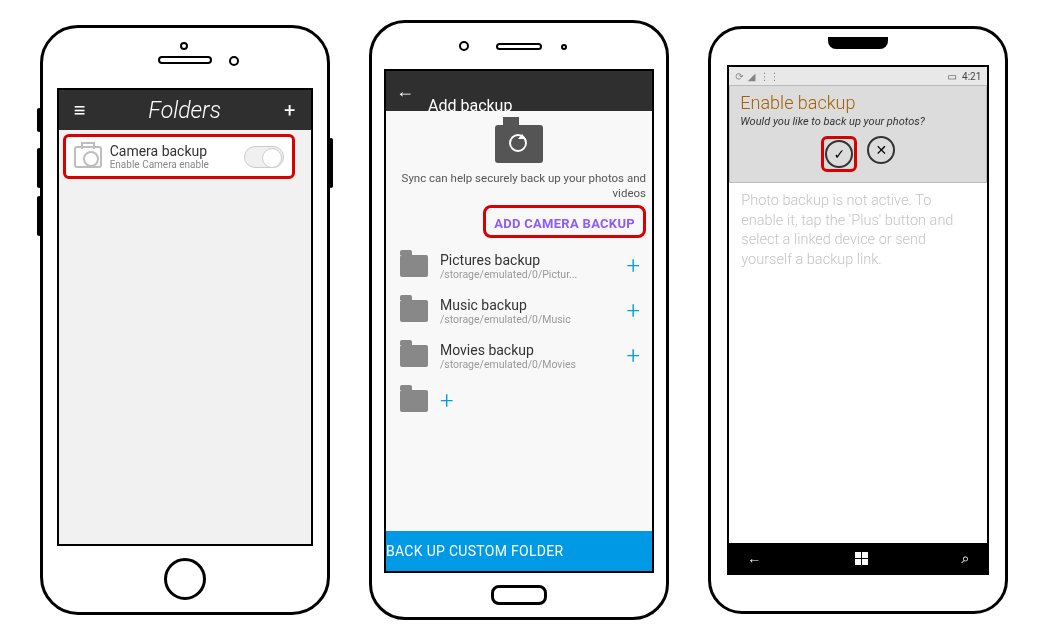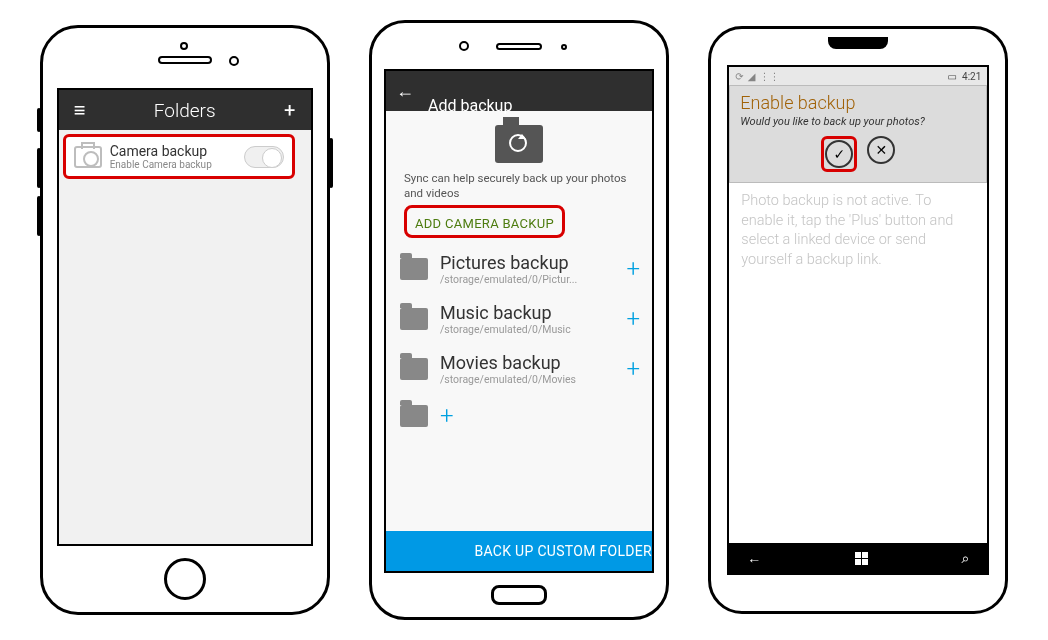--- a/index.html
+++ b/index.html
@@ -24,21 +24,21 @@
   .iphone .side-btn { position:absolute; background:#000; border-radius:2px;}
   .iphone .mute { left:-6px; top:80px; width:4px; height:24px;}
   .iphone .volup { left:-6px; top:120px; width:4px; height:40px;}
   .iphone .voldn { left:-6px; top:168px; width:4px; height:40px;}
   .iphone .power { right:-6px; top:110px; width:4px; height:50px;}
   .iphone .screen {
     position:absolute; top:60px; left:14px; right:14px; bottom:66px;
     border:2px solid #000; background:#f1f1f1; overflow:hidden;
   }
   .ios-header { background:#2f2f2f; color:#fff; height:40px; display:flex; align-items:center; justify-content:space-between; padding:0 10px;}
-  .ios-header .title { font-size:19px; font-weight:300;}
+  .ios-header .title { font-size:23px; font-weight:300;font-style:italic;}
   .ios-header .burger, .ios-header .plus { color:#fff; font-size:20px; width:22px; text-align:center;}
   .highlight-ios { border:3px solid #d80000; border-radius:6px; margin:4px 16px 0 4px; background:#fff;}
   .ios-row { display:flex; align-items:center; padding:6px 8px; gap:8px;}
   .ios-cam-icon { width:28px; height:22px; border:2px solid #bdbdbd; border-radius:3px; position:relative;}
   .ios-cam-icon::before { content:""; position:absolute; top:-6px; left:5px; width:10px; height:5px; border:2px solid #bdbdbd; border-bottom:none;}
   .ios-cam-icon::after { content:""; position:absolute; top:3px; left:7px; width:12px; height:12px; border:2px solid #bdbdbd; border-radius:50%;}
   .ios-row .texts { flex:1;}
   .ios-row .t1 { font-size:14px; color:#333;}
   .ios-row .t2 { font-size:10px; color:#888;}
   .toggle { width:40px; height:22px; border:1px solid #ccc; border-radius:11px; background:#f0f0f0; position:relative;}
@@ -51,37 +51,37 @@
     position:relative; background:#fff;
   }
   .android .speaker { position:absolute; top:20px; left:50%; transform:translateX(-50%); width:46px; height:7px; border:2px solid #000; border-radius:5px;}
   .android .cam { position:absolute; top:18px; left:50%; transform:translateX(-60px); width:10px; height:10px; border:2px solid #000; border-radius:50%;}
   .android .sens { position:absolute; top:21px; left:50%; transform:translateX(42px); width:6px; height:6px; border:2px solid #000; border-radius:50%;}
   .android .home { position:absolute; bottom:12px; left:50%; transform:translateX(-50%); width:56px; height:20px; border:3px solid #000; border-radius:8px; background:#fff;}
   .android .screen { position:absolute; top:46px; left:12px; right:12px; bottom:44px; border:2px solid #000; background:#f8f8f8; overflow:hidden; display:flex; flex-direction:column;}
   .and-header { background:#2f2f2f; color:#fff; height:40px; display:flex; align-items:center; gap:14px; padding:0 10px;}
   .and-header .back { font-size:18px;}
   .and-header .title { font-size:16px;margin-top:28px;}
-  .and-hero { padding:10px 18px 6px; text-align:left;}
+  .and-hero { padding:10px 6px 6px; text-align:right;}
   .big-cam { width:48px; height:38px; background:#555; border-radius:3px; margin:4px auto 8px; position:relative;}
   .big-cam::before { content:""; position:absolute; top:-8px; left:8px; width:16px; height:8px; background:#555;}
   .big-cam .sync { position:absolute; top:9px; left:14px; width:18px; height:18px; border:2px solid #fff; border-radius:50%;}
   .big-cam .sync::after { content:""; position:absolute; top:-2px; right:-1px; width:0; height:0; border-left:4px solid transparent; border-right:4px solid transparent; border-bottom:5px solid #fff;}
   .hero-text { font-size:11.5px; color:#555; line-height:1.3;}
-  .add-cam-btn { display:inline-block; margin-top:4px; padding:4px 8px; color:#4d7c0f; font-size:13px; font-weight:400; letter-spacing:0.3px;}
+  .add-cam-btn { display:inline-block; margin-top:4px; padding:4px 8px; color:#8b5cf6; font-size:13px; font-weight:700; letter-spacing:0.3px;}
   .highlight-and { border:3px solid #d80000; border-radius:8px; display:inline-block; margin-top:4px;}
   .and-list { flex:1; overflow:hidden;}
   .and-item { display:flex; align-items:center; padding:8px 12px 8px 14px; gap:12px;}
   .folder-icon { width:28px; height:22px; background:#888; border-radius:2px; position:relative;}
   .folder-icon::before { content:""; position:absolute; top:-5px; left:0; width:12px; height:5px; background:#888; border-radius:2px 2px 0 0;}
   .and-item .texts { flex:1; overflow:hidden;}
-  .and-item .t1 { font-size:18px; color:#333;}
+  .and-item .t1 { font-size:14px; color:#333;}
   .and-item .t2 { font-size:10.5px; color:#999; white-space:nowrap; overflow:hidden; text-overflow:ellipsis;}
   .and-item .plus { color:#00a0e0; font-size:24px; font-weight:300;}
-  .and-footer { background:#0099e5; color:#fff; text-align:right; padding:12px 0; font-size:14px; letter-spacing:0.3px;}
+  .and-footer { background:#0099e5; color:#fff; text-align:left; padding:12px 0; font-size:14px; letter-spacing:0.3px;}
 
   
   .winphone {
     width: 300px; height: 588px;
     border:3px solid #000; border-radius:34px;
     position:relative; background:#fff;
   }
   .winphone .ear { position:absolute; top:8px; left:50%; transform:translateX(-50%); width:60px; height:12px; background:#000; border-radius:0 0 8px 8px;}
   .winphone .screen { position:absolute; top:36px; left:16px; right:16px; bottom:36px; border:2px solid #000; background:#fff; display:flex; flex-direction:column; overflow:hidden;}
   .wp-status { height:18px; background:#e8e8e8; display:flex; justify-content:space-between; align-items:center; padding:0 6px; font-size:10px; color:#444;}
@@ -116,21 +116,21 @@
     <div class="ios-header">
       <div class="burger">≡</div>
       <div class="title">Folders</div>
       <div class="plus">+</div>
     </div>
     <div class="highlight-ios">
       <div class="ios-row">
         <div class="ios-cam-icon"></div>
         <div class="texts">
           <div class="t1">Camera backup</div>
-          <div class="t2">Enable Camera backup</div>
+          <div class="t2">Enable Camera enable</div>
         </div>
         <div class="toggle"></div>
       </div>
     </div>
   </div>
 
   <div class="home"></div>
 </div>
 
 <div class="android">

